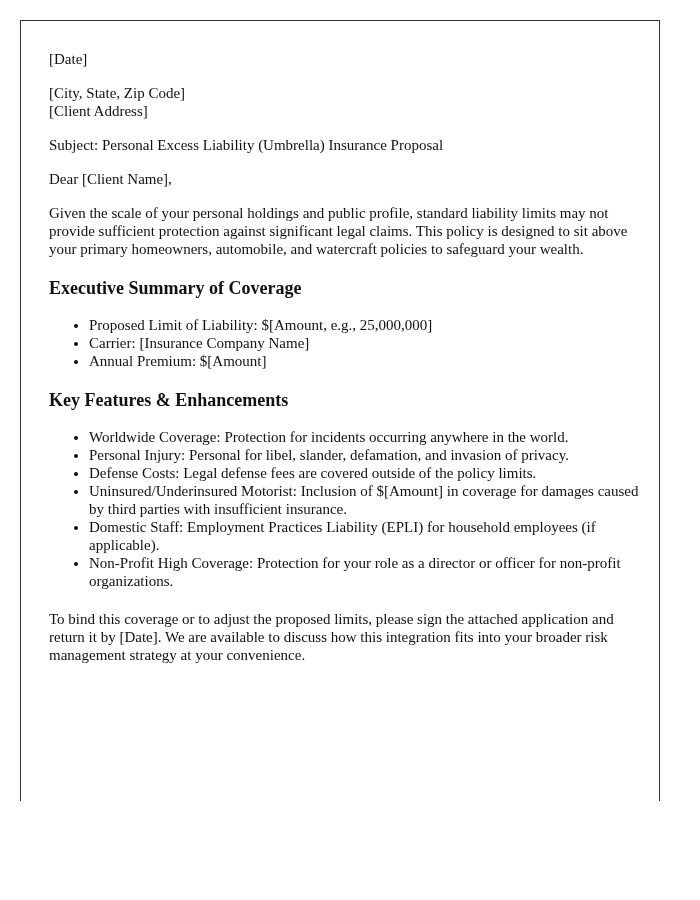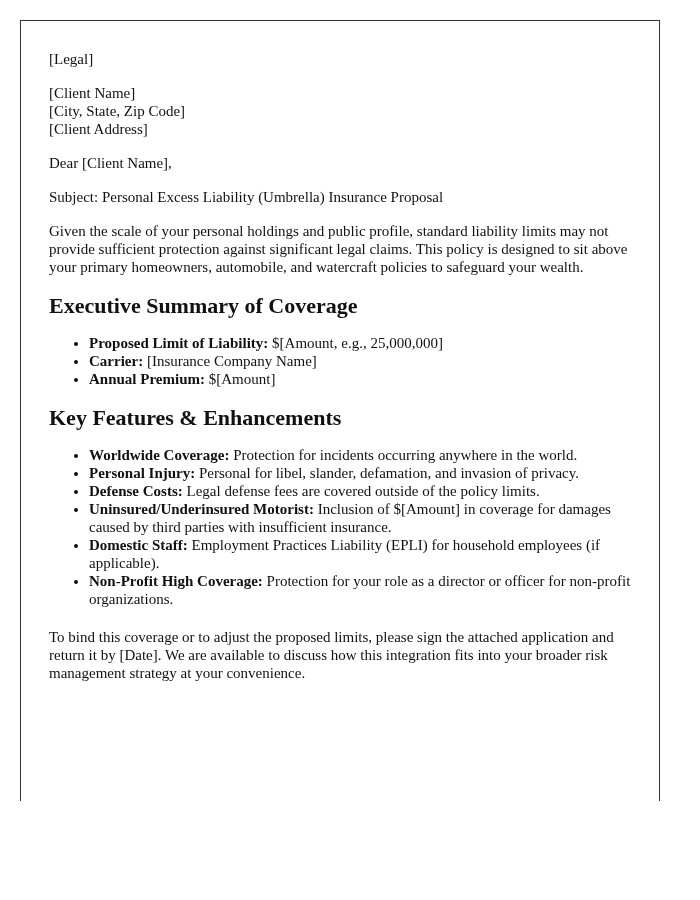--- a/index.html
+++ b/index.html
@@ -34,52 +34,51 @@
       width: 590px;
       font-size: 15px;
       line-height: 18px;
     }
     p {
       margin: 0 0 16px 0;
     }
     .addr p { margin: 0; }
     .addr { margin-bottom: 16px; }
     h2 {
-      font-size: 22px;
+      font-size: 18px;
       font-weight: bold;
       margin: 20px 0 18px 0;
       line-height: 20px;
     }
     ul {
       margin: 0 0 20px 0;
       padding-left: 40px;
     }
     li {
       margin: 0;
       line-height: 18px;
     }
-    li b { font-weight: bold; text-align: right; }
+    li b { font-weight: normal; text-align: right; }
   </style>
 </head>
 <body>
 
 <div class="page">
   <div class="content">
 
-    <p>[Legal]</p>
+    <p>[Date]</p>
 
     <div class="addr">
-      <p>[Client Name]</p>
       <p>[City, State, Zip Code]</p>
       <p>[Client Address]</p>
     </div>
 
+    <p>Subject: Personal Excess Liability (Umbrella) Insurance Proposal</p>
+
     <p>Dear [Client Name],</p>
-
-    <p>Subject: Personal Excess Liability (Umbrella) Insurance Proposal</p>
 
     <p>Given the scale of your personal holdings and public profile, standard liability limits may not provide sufficient protection against significant legal claims. This policy is designed to sit above your primary homeowners, automobile, and watercraft policies to safeguard your wealth.</p>
 
     <h2>Executive Summary of Coverage</h2>
     <ul>
       <li><b>Proposed Limit of Liability:</b><span> $[Amount, e.g., 25,000,000]</span></li>
       <li><b>Carrier:</b><span> [Insurance Company Name]</span></li>
       <li><b>Annual Premium:</b><span> $[Amount]</span></li>
     </ul>
 

